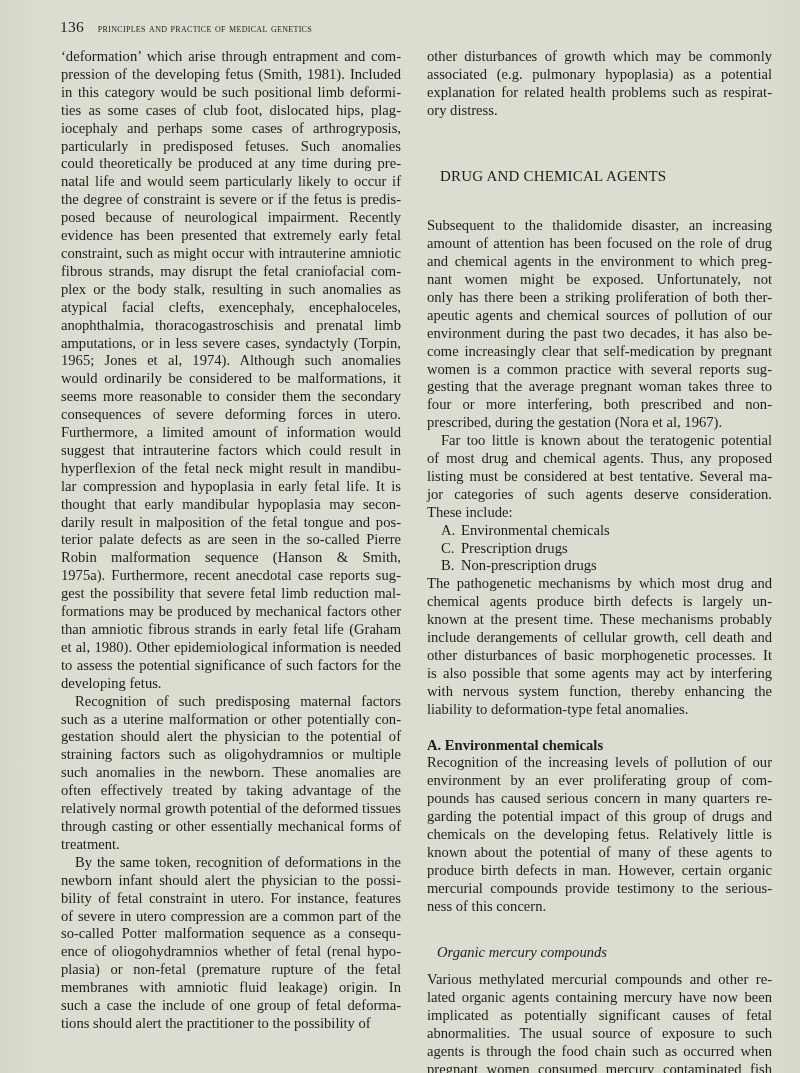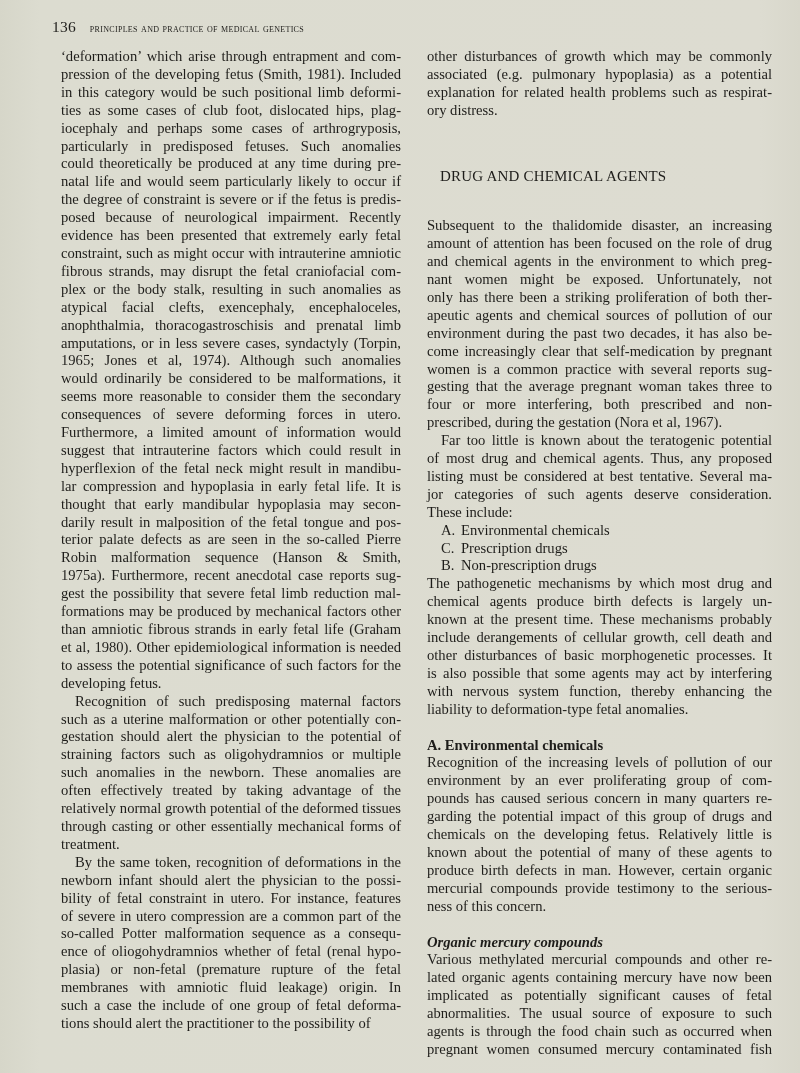--- a/index.html
+++ b/index.html
@@ -16,21 +16,21 @@
       color: #1e1d1a;
     }
     .page {
       position: absolute;
       left: 0; top: 0;
       width: 800px; height: 1073px;
       background: linear-gradient(90deg, #d6d6c9 0px, #dcdcd0 40px, #dddcd1 760px, #d8d7cb 800px);
     }
     .running-head {
       position: absolute;
-      left: 52px;
+      left: 60px;
       top: 18px;
       font-size: 15px;
       letter-spacing: 0.2px;
       display: flex;
       align-items: baseline;
       text-align: right;
     }
     .page-number {
       font-size: 15.5px;
       margin-right: 14px;
@@ -67,23 +67,23 @@
       letter-spacing: 0.2px;
       height: 17.92px;
     }
     .subsection-heading {
       margin: 0;
       font-weight: bold;
       font-size: 14.6px;
       height: 17.92px;
     }
     .subsub-heading {
-      margin: 0;
+      margin: 10px;
       font-style: italic;
-      font-weight: bold;
+      font-weight: normal;
       font-size: 14.6px;
       height: 17.92px;
     }
     .gap-1 { height: 17.92px; }
     .list-item {
       padding-left: 14px;
       height: 17.92px;
       white-space: nowrap;
     }
     .list-item .marker { display: inline-block; width: 20px; }

